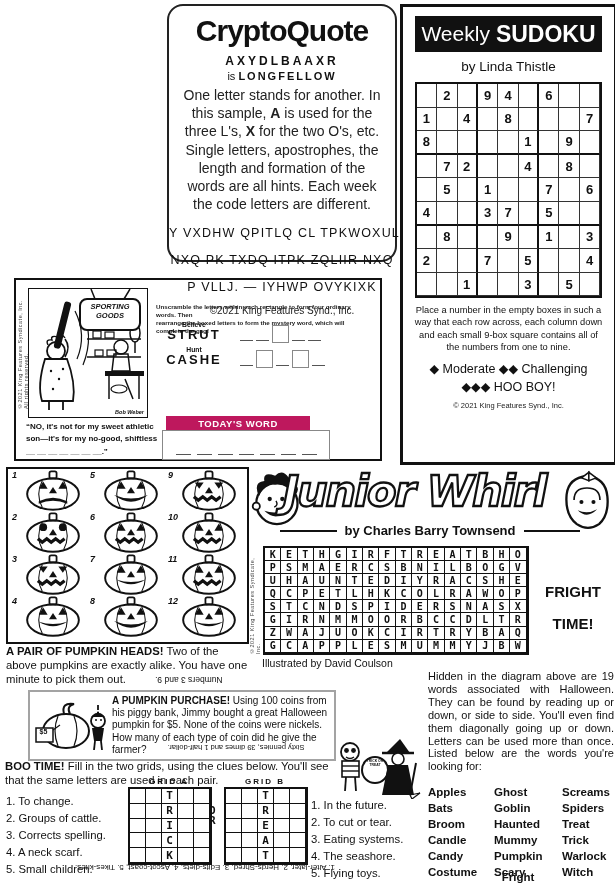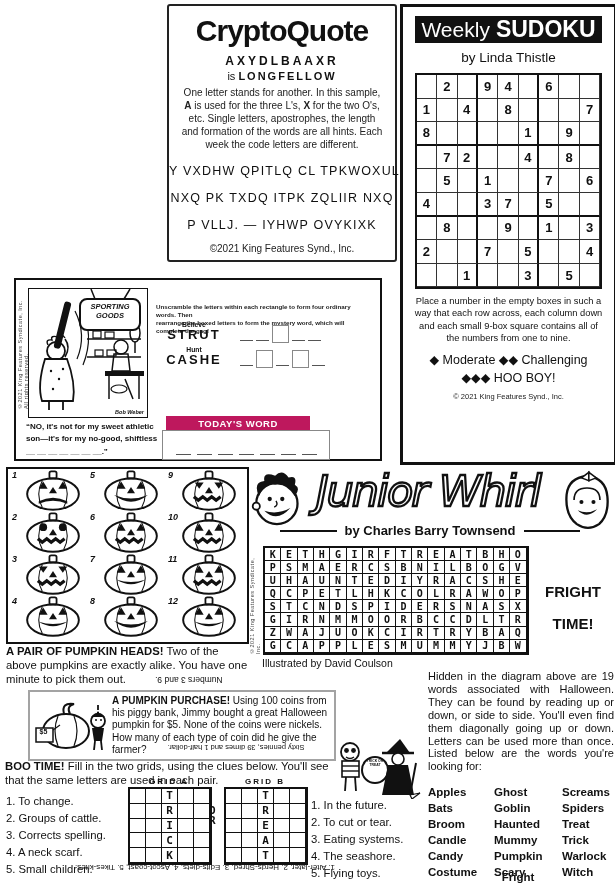--- a/index.html
+++ b/index.html
@@ -3,32 +3,32 @@
 <meta charset="utf-8">
 <style>
   html,body{margin:0;padding:0;background:#e8e8e8}
   .page{position:relative;width:615px;height:893px;background:#fff;color:#111;
         font-family:"Liberation Sans",sans-serif;overflow:hidden}
   .abs{position:absolute}
   .flip{transform:rotate(180deg)}
   .vert{writing-mode:vertical-rl;transform:rotate(180deg);font-size:5.5px;color:#444;letter-spacing:.5px}
 
   
-  .cq{left:167px;top:4px;width:226px;height:254px;border:2px solid #222;border-radius:3px;text-align:center}
+  .cq{left:167px;top:4px;width:226px;height:254px;border:2px solid #222;border-radius:16px;text-align:center}
   .cq-title{font-size:30px;font-weight:bold;letter-spacing:-1px;margin-top:8px}
   .cq-code{font-size:12px;font-weight:bold;letter-spacing:3px;margin-top:6px}
   .cq-is{font-size:11px;margin-top:2px}
   .cq-is b{letter-spacing:2px}
-  .cq-instr{font-size:10px;line-height:1.3;padding:4px 12px 0;color:#222}
+  .cq-instr{font-size:14px;line-height:1.3;padding:4px 12px 0;color:#222}
   .cq-line{font-size:12.5px;letter-spacing:1.2px;margin-top:13px;white-space:nowrap}
   .cq-copy{font-size:10px;margin-top:11px;color:#222}
 
   
   .sk{left:400px;top:4px;width:211px;height:455px;border:3px solid #111;text-align:center}
-  .sk-head{background:#111;color:#fff;margin:9px 12px 0;height:27px;display:flex;align-items:center;justify-content:center;gap:6px}
+  .sk-head{background:#111;color:#fff;margin:9px 12px 0;height:36px;display:flex;align-items:center;justify-content:center;gap:6px}
   .sk-head .w{font-size:21px}
   .sk-head .s{font-size:23px;font-weight:bold}
   .sk-by{font-size:13.5px;margin-top:7px}
   .sud{display:grid;grid-template-columns:repeat(9,20.4px);grid-auto-rows:23.6px;border:2px solid #111;width:max-content;margin:8px auto 0}
   .sud-cell{border-right:1px solid #333;border-bottom:1px solid #333;display:flex;align-items:center;justify-content:center;font-weight:bold;font-size:13px}
   .sud-cell.br{border-right:2px solid #111}
   .sud-cell.bb{border-bottom:2px solid #111}
   .sk-instr{font-size:9.3px;line-height:1.3;padding:6px 10px 0}
   .sk-diff{background:#111;color:#fff;font-weight:bold;font-size:13px;margin:6px 10px 0;padding:4px 0}
   .sk-leg1{font-size:12.5px;margin-top:8px}
@@ -62,22 +62,22 @@
   .pump-cell{position:relative}
   .pump-n{position:absolute;left:3px;top:0;font-size:9px;font-weight:bold;font-style:italic}
   .pump-cell svg{position:absolute;right:3px;bottom:1px}
   .ph-cap{left:6px;top:644px;width:242px;font-size:11.3px;line-height:1.25}
   .ph-ans{display:inline-block;font-size:8.5px;margin-left:26px;vertical-align:1px}
 
   
   .jw-logo-wrap{left:250px;top:466px;width:362px;height:80px}
   .jw-boy{left:0;top:2px}
   .jw-girl{right:0;top:4px}
-  .jw-logo{left:44px;top:0px;width:268px;text-align:center;font-family:"DejaVu Sans",sans-serif;
-           font-size:43px;font-weight:normal;font-style:italic;color:#fff;
+  .jw-logo{left:33px;top:0px;width:268px;text-align:left;font-family:"DejaVu Sans",sans-serif;
+           font-size:43px;font-weight:bold;font-style:italic;color:#fff;
            -webkit-text-stroke:2.3px #111;text-shadow:0 0 1px #111;white-space:nowrap;letter-spacing:-2px}
   .jw-byline{left:30px;top:57px;width:300px;display:flex;align-items:center;gap:8px}
   .jw-byline .rule{flex:1;border-top:2.5px solid #111}
   .jw-byline .txt{font-size:13px;font-weight:bold;white-space:nowrap}
 
   
   .ws{left:263px;top:546px;display:grid;grid-template-columns:repeat(16,16.35px);grid-auto-rows:13.1px;border:2px solid #111;background:#fff}
   .ws-cell{border-right:1.2px solid #111;border-bottom:1.2px solid #111;display:flex;align-items:center;justify-content:center;
            font-family:"DejaVu Sans Mono",monospace;font-weight:bold;font-size:10px}
   .fright{left:533px;top:576px;width:80px;text-align:center;font-size:15px;font-weight:bold;line-height:2.1}

